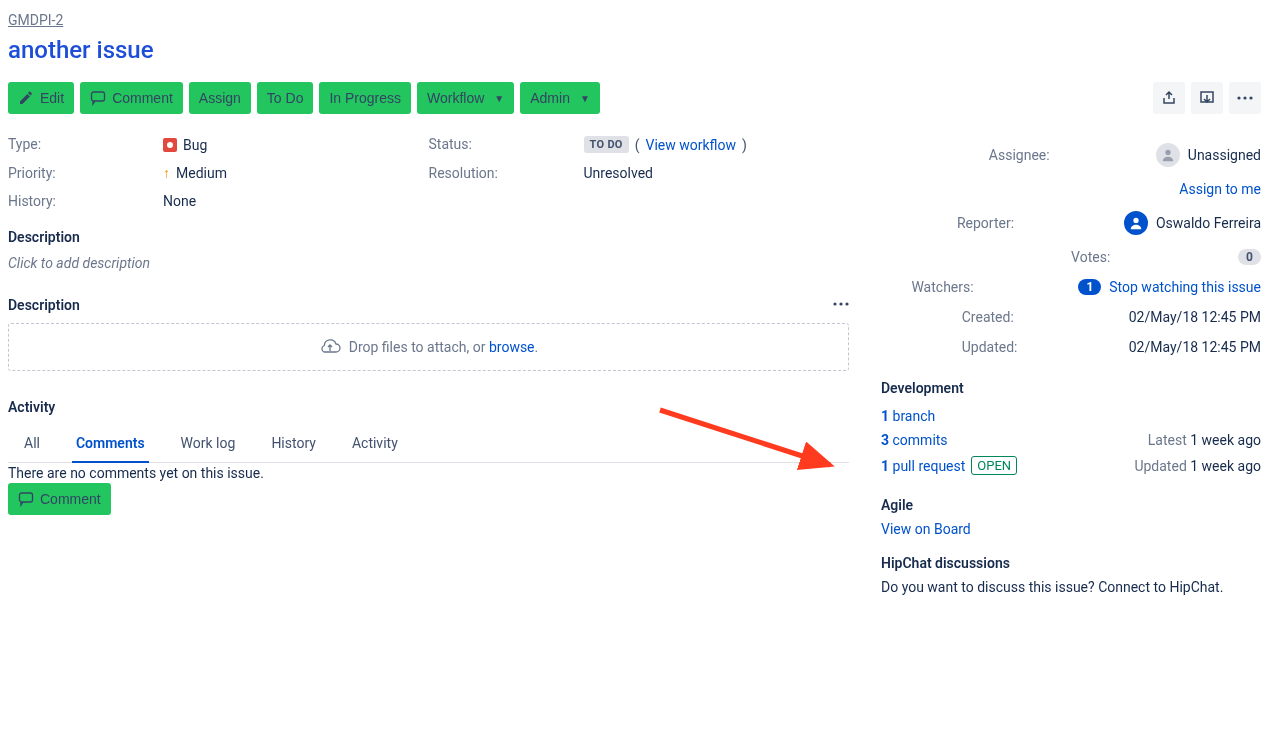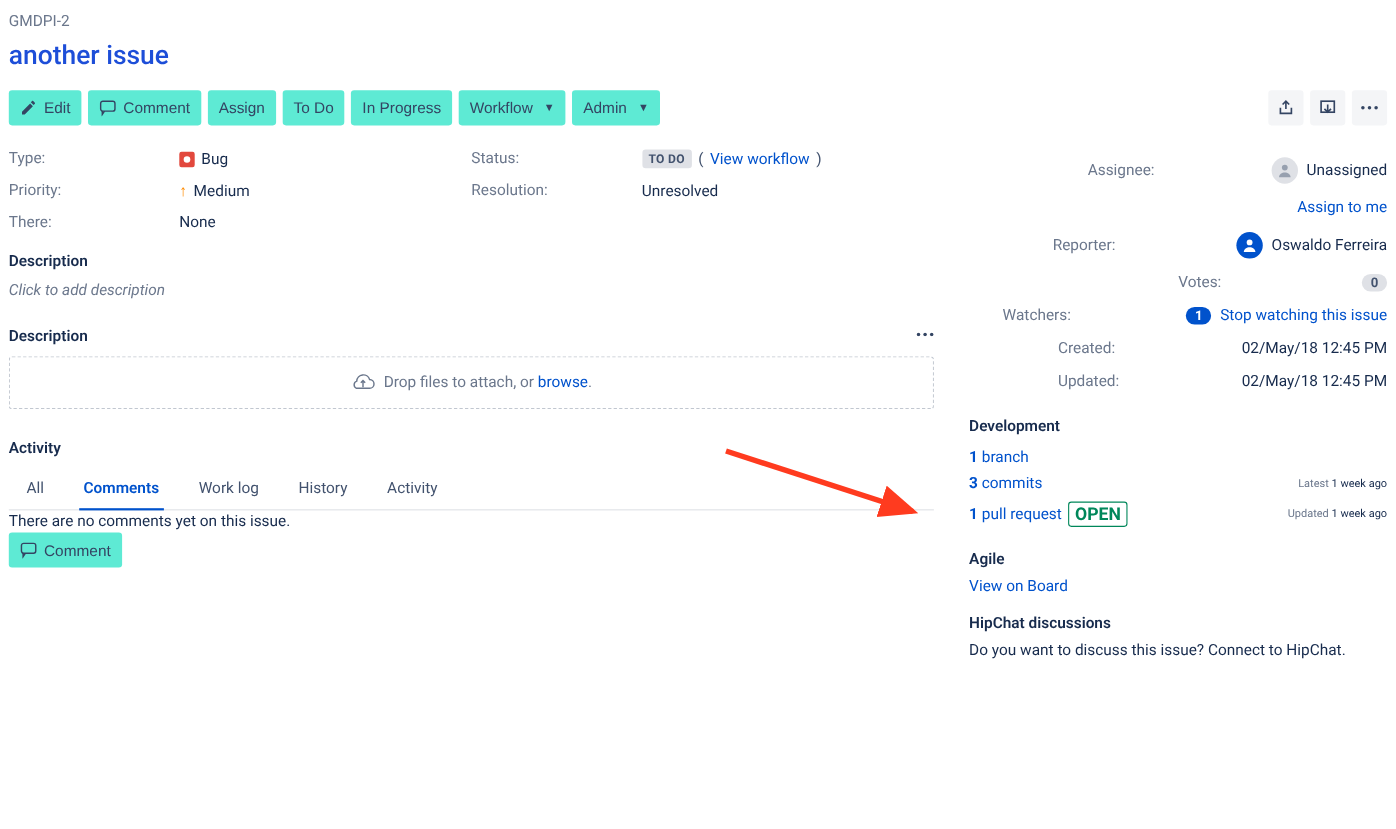--- a/index.html
+++ b/index.html
@@ -4,25 +4,25 @@
 <style>
   * { box-sizing: border-box; }
   body {
     margin: 0;
     padding: 8px;
     font-family: -apple-system, BlinkMacSystemFont, "Segoe UI", Roboto, Arial, sans-serif;
     font-size: 14px;
     color: #172b4d;
     background: #fff;
   }
-  .breadcrumb { color: #6b778c; font-size: 14px; margin: 4px 0 8px 0; }
+  .breadcrumb { color: #6b778c; font-size: 14px; margin: 4px 0 8px 0; text-decoration: underline; }
   .title { font-size: 24px; font-weight: 500; color: #1d4ed8; margin: 8px 0 18px 0; }
   .toolbar { display: flex; gap: 6px; align-items: center; margin-bottom: 22px; }
   .btn {
-    background: #5eead4;
+    background: #22c55e;
     border: none;
     border-radius: 3px;
     padding: 6px 10px;
     font-size: 14px;
     color: #344563;
     display: inline-flex;
     align-items: center;
     gap: 6px;
     cursor: pointer;
     height: 32px;
@@ -80,23 +80,23 @@
   .badge-grey {
     background: #dfe1e6; color: #42526e;
     border-radius: 10px; padding: 1px 8px; font-size: 12px; font-weight: 700;
   }
   .badge-blue {
     background: #0052cc; color: #fff;
     border-radius: 10px; padding: 1px 8px; font-size: 12px; font-weight: 700;
   }
   .dev-row { display: flex; align-items: center; padding: 4px 0; }
   .dev-left { flex: 1; display: flex; align-items: center; gap: 6px; }
-  .dev-right { color: #172b4d; font-size: 10px; }
+  .dev-right { color: #172b4d; font-size: 14px; }
   .dev-right .muted { color: #6b778c; }
-  .open-lozenge { border: 1px solid #00875a; color: #00875a; font-size: 16px; font-weight: 700; padding: 1px 5px; border-radius: 3px; }
+  .open-lozenge { border: 1px solid #00875a; color: #00875a; font-size: 13px; font-weight: 400; padding: 1px 5px; border-radius: 3px; }
   .sec-title { font-weight: 600; margin: 18px 0 8px 0; color: #172b4d; }
   .sec-text { margin-bottom: 12px; }
   .icon-box { width:14px; height:14px; display:inline-block; }
   .ibug { background:#e2483d; border-radius:2px; position:relative; }
   .ibug:after { content:""; position:absolute; left:4px; top:4px; width:6px; height:6px; background:#fff; border-radius:50%; }
   .iprio { color:#ff8b00; font-weight:700; }
   .more-icon { color:#42526e; }
   .chev { margin-left:4px; color:#344563; font-size:10px; }
   .att-head-row { display:flex; align-items:center; }
   .att-head-row .spacer { flex:1; }
@@ -174,21 +174,21 @@
           <span class="link">View workflow</span>
           <span style="color:#42526e">)</span>
       </div>
       <div class="flabel">Priority:</div>
       <div class="fval">
         <span class="iprio">↑</span>
         <span>Medium</span>
       </div>
       <div class="flabel">Resolution:</div>
       <div class="fval">Unresolved</div>
-      <div class="flabel">There:</div>
+      <div class="flabel">History:</div>
       <div class="fval">None</div>
     </div>
 
     <div class="section-head">Description</div>
     <div class="desc-placeholder">Click to add description</div>
 
     <div class="att-head-row">
       <div class="section-head">Description</div>
       <div class="spacer"></div>
       <span class="more-icon">

